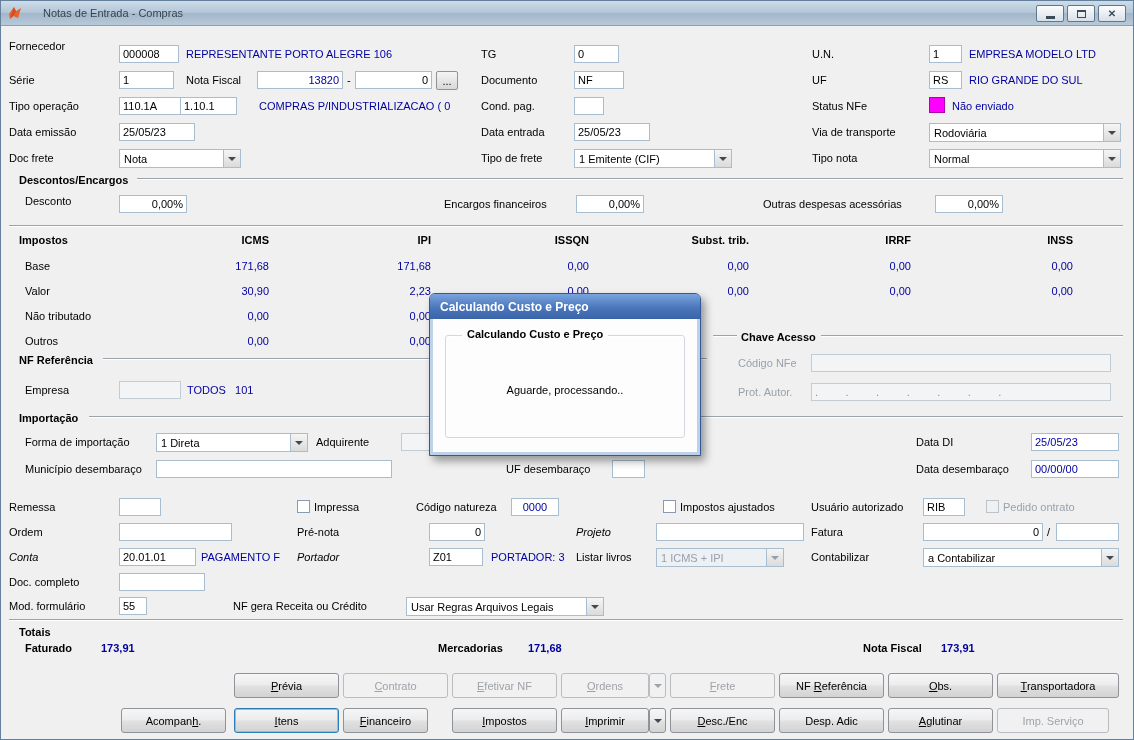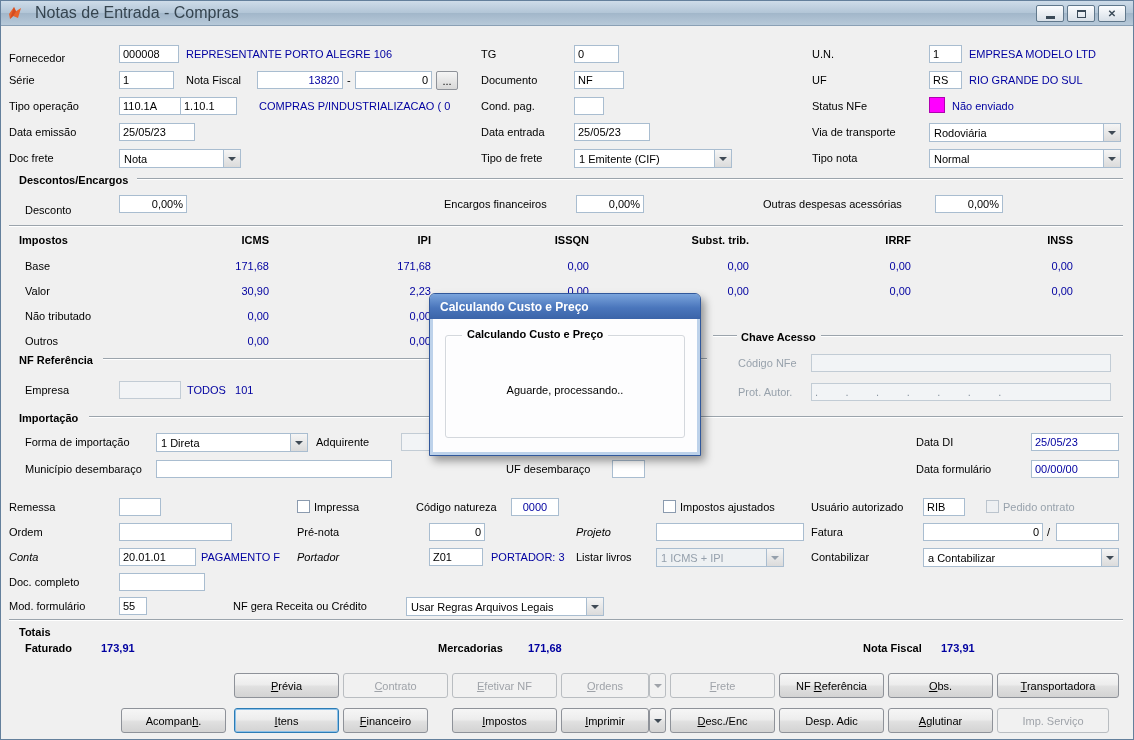--- a/index.html
+++ b/index.html
@@ -4,21 +4,21 @@
 <style>
   * { margin:0; padding:0; box-sizing:border-box; }
   html,body { width:1134px; height:740px; overflow:hidden; background:#fff;
               font-family:"Liberation Sans",sans-serif; }
   .win { position:relative; width:1134px; height:740px; background:#F0F0F0;
          border:1px solid #64809C; font-size:11px; color:#000; }
   
   .titlebar { position:absolute; left:0; top:0; right:0; height:25px;
               background:linear-gradient(180deg,#CEDCE9 0%,#B3C6D7 48%,#A2B7CA 52%,#B7C9D9 100%);
               border-bottom:1px solid #8AA0B5; display:flex; align-items:center; padding:0 6px; }
-  .title-text { font-size:16px; color:#35444F; margin-left:12px; white-space:nowrap; }
+  .title-text { font-size:11px; color:#35444F; margin-left:20px; white-space:nowrap; }
   .capbtns { position:absolute; right:7px; top:4px; display:flex; gap:3px; }
   .capbtn { width:28px; height:17px; border:1px solid #60788C; border-radius:2px;
             background:linear-gradient(#FCFDFE,#D8E0E8); display:flex; align-items:center; justify-content:center; }
   .ico-min { width:9px; height:3px; background:#3A4A58; margin-top:7px; }
   .ico-max { width:9px; height:8px; border:1px solid #3A4A58; border-top:2px solid #3A4A58; }
   .ico-close { font-size:10px; font-weight:bold; color:#3A4A58; line-height:10px; }
   
   .lbl { position:absolute; white-space:nowrap; line-height:18px; color:#000; }
   .b { font-weight:bold; }
   .i { font-style:italic; }
@@ -86,21 +86,21 @@
         <div class="ico-min"></div>
       </div>
     <div class="capbtn">
         <div class="ico-max"></div>
       </div>
     <div class="capbtn">
         <span class="ico-close">✕</span>
       </div>
   </div>
 
-  <div class="lbl" style="left:8px;top:48px">Fornecedor</div>
+  <div class="lbl" style="left:8px;top:36px">Fornecedor</div>
   <input class="txt" style="left: 118px; top: 44px; width: 60px;" value="000008">
   <div class="lbl navy" style="left:185px;top:44px">REPRESENTANTE PORTO ALEGRE 106</div>
   <div class="lbl" style="left:480px;top:44px">TG</div>
   <input class="txt" style="left: 573px; top: 44px; width: 45px;" value="0">
   <div class="lbl" style="left:811px;top:44px">U.N.</div>
   <input class="txt" style="left: 928px; top: 44px; width: 33px;" value="1">
   <div class="lbl navy" style="left:968px;top:44px">EMPRESA MODELO LTD</div>
 
   <div class="lbl" style="left:8px;top:70px">Série</div>
   <input class="txt" style="left: 118px; top: 70px; width: 55px;" value="1">
@@ -156,21 +156,21 @@
   <div class="lbl" style="left:811px;top:148px">Tipo nota</div>
   <div class="combo" style="left:928px;top:148px;width:192px">
     <span class="ct">Normal</span>
     <span class="ca">
         <span class="tri"></span>
       </span>
   </div>
 
   <div class="lbl b" style="left:18px;top:170px">Descontos/Encargos</div>
   <div class="gline" style="left:136px;top:177px;width:986px"></div>
-  <div class="lbl" style="left:24px;top:200px">Desconto</div>
+  <div class="lbl" style="left:24px;top:191px">Desconto</div>
   <input class="txt r" style="left: 118px; top: 194px; width: 68px;" value="0,00%">
   <div class="lbl" style="left:443px;top:194px">Encargos financeiros</div>
   <input class="txt r" style="left: 575px; top: 194px; width: 68px;" value="0,00%">
   <div class="lbl" style="left:762px;top:194px">Outras despesas acessórias</div>
   <input class="txt r" style="left: 934px; top: 194px; width: 68px;" value="0,00%">
 
   <div class="gline" style="left:8px;top:224px;width:1114px"></div>
   <div class="lbl b" style="left:18px;top:230px">Impostos</div>
   <div class="hcell" style="left:148px;top:232px">ICMS</div>
   <div class="hcell" style="left:310px;top:232px">IPI</div>
@@ -227,21 +227,21 @@
       </span>
   </div>
   <div class="lbl" style="left:315px;top:432px">Adquirente</div>
   <input class="txt dis" style="left: 400px; top: 432px; width: 290px;" value="">
   <div class="lbl" style="left:915px;top:432px">Data DI</div>
   <input class="txt nv" style="left: 1030px; top: 432px; width: 88px;" value="25/05/23">
   <div class="lbl" style="left:24px;top:459px">Município desembaraço</div>
   <input class="txt" style="left: 155px; top: 459px; width: 236px;" value="">
   <div class="lbl" style="left:505px;top:459px">UF desembaraço</div>
   <input class="txt" style="left: 611px; top: 459px; width: 33px;" value="">
-  <div class="lbl" style="left:915px;top:459px">Data formulário</div>
+  <div class="lbl" style="left:915px;top:459px">Data desembaraço</div>
   <input class="txt nv" style="left: 1030px; top: 459px; width: 88px;" value="00/00/00">
 
   <div class="lbl" style="left:8px;top:497px">Remessa</div>
   <input class="txt" style="left: 118px; top: 497px; width: 42px;" value="">
   <div class="cb" style="left:296px;top:499px"></div>
   <div class="lbl" style="left:313px;top:497px">Impressa</div>
   <div class="lbl" style="left:415px;top:497px">Código natureza</div>
   <input class="txt c nv" style="left: 510px; top: 497px; width: 48px;" value="0000">
   <div class="cb" style="left:662px;top:499px"></div>
   <div class="lbl" style="left:679px;top:497px">Impostos ajustados</div>

